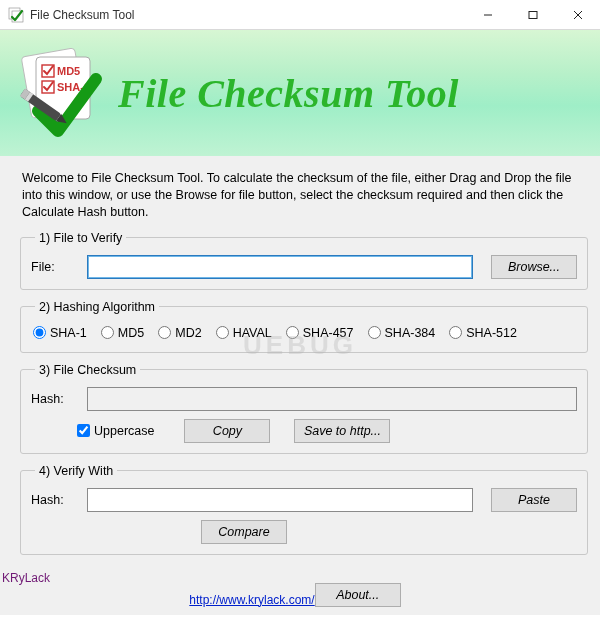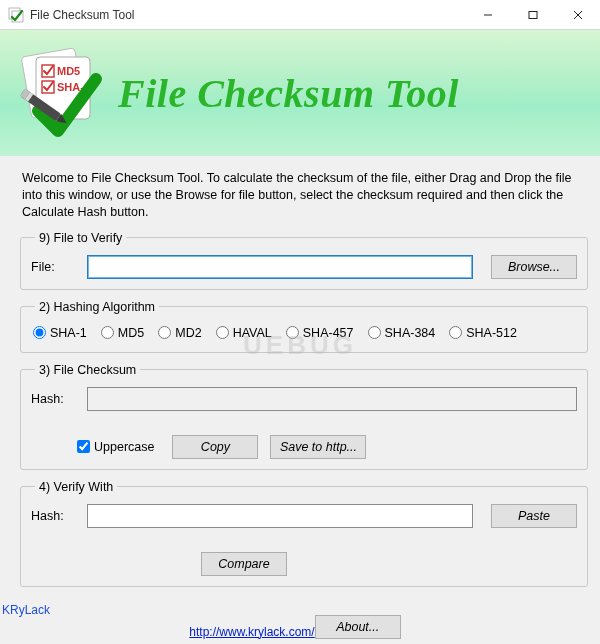--- a/index.html
+++ b/index.html
@@ -120,39 +120,39 @@
   }
   .radio {
     display: inline-flex;
     align-items: center;
     gap: 4px;
     font-size: 12.5px;
   }
   .radio input { margin: 0; }
   .subrow {
     display: flex;
-    gap: 12px;
-    margin-top: 24px;
+    gap: 24px;
+    margin-top: 8px;
     margin-left: 46px;
   }
   .check {
     display: inline-flex;
     align-items: center;
     gap: 4px;
     font-size: 12.5px;
     margin-right: 6px;
   }
   .check input { margin: 0; }
   .footer {
     padding: 0 12px 8px 12px;
     background: #f0f0f0;
   }
   .brand {
     font-size: 12px;
-    color: #1d4ed8;
+    color: #701a75;
     margin: 0 0 0 -10px;
   }
   .link {
     color: #0020cc;
     text-decoration: underline;
     font-size: 12px;
     margin-left: -10px;
   }
   .footerrow {
     display: flex;
@@ -231,21 +231,21 @@
     </svg>
   </div>
   <div class="bigtitle">File Checksum Tool</div>
 </div>
 
 <div class="content">
 
   <div class="intro">Welcome to File Checksum Tool. To calculate the checksum of the file, either Drag and Drop the file into this window, or use the Browse for file button, select the checksum required and then click the Calculate Hash button.</div>
 
   <fieldset class="group">
-    <legend>9) File to Verify</legend>
+    <legend>1) File to Verify</legend>
     <div class="row">
       <span class="label">File:</span>
       <input type="text" class="line focused" value="" style="">
       <button class="btn">Browse...</button>
     </div>
   </fieldset>
 
   <fieldset class="group">
     <legend>2) Hashing Algorithm</legend>
     <div class="radios">

